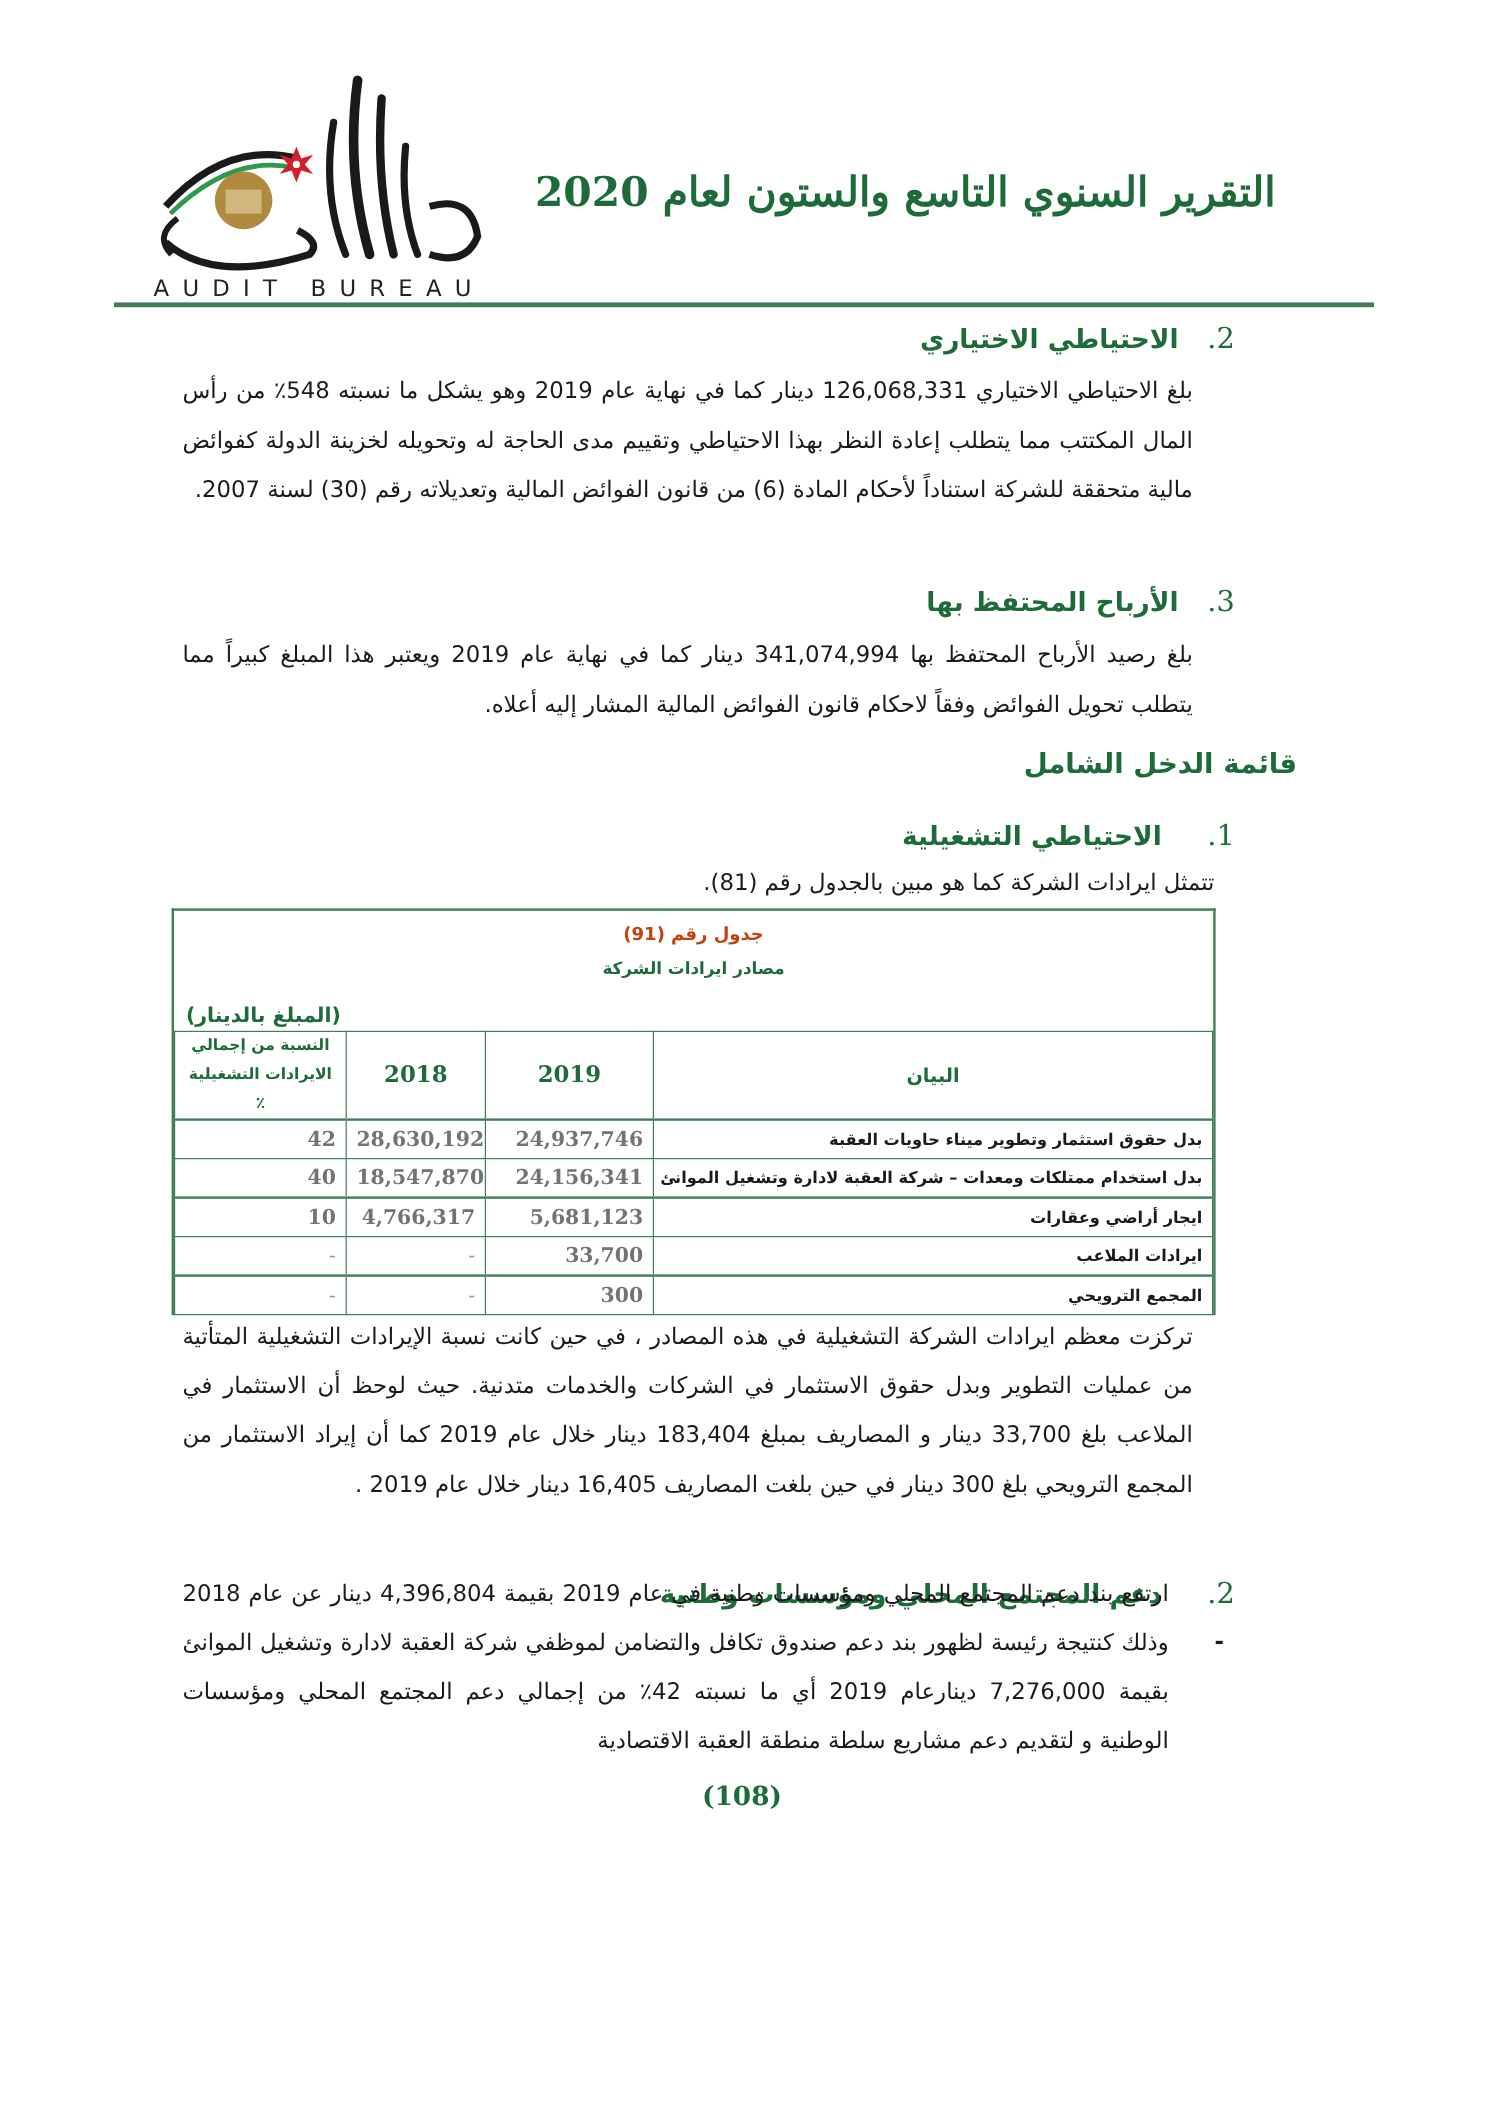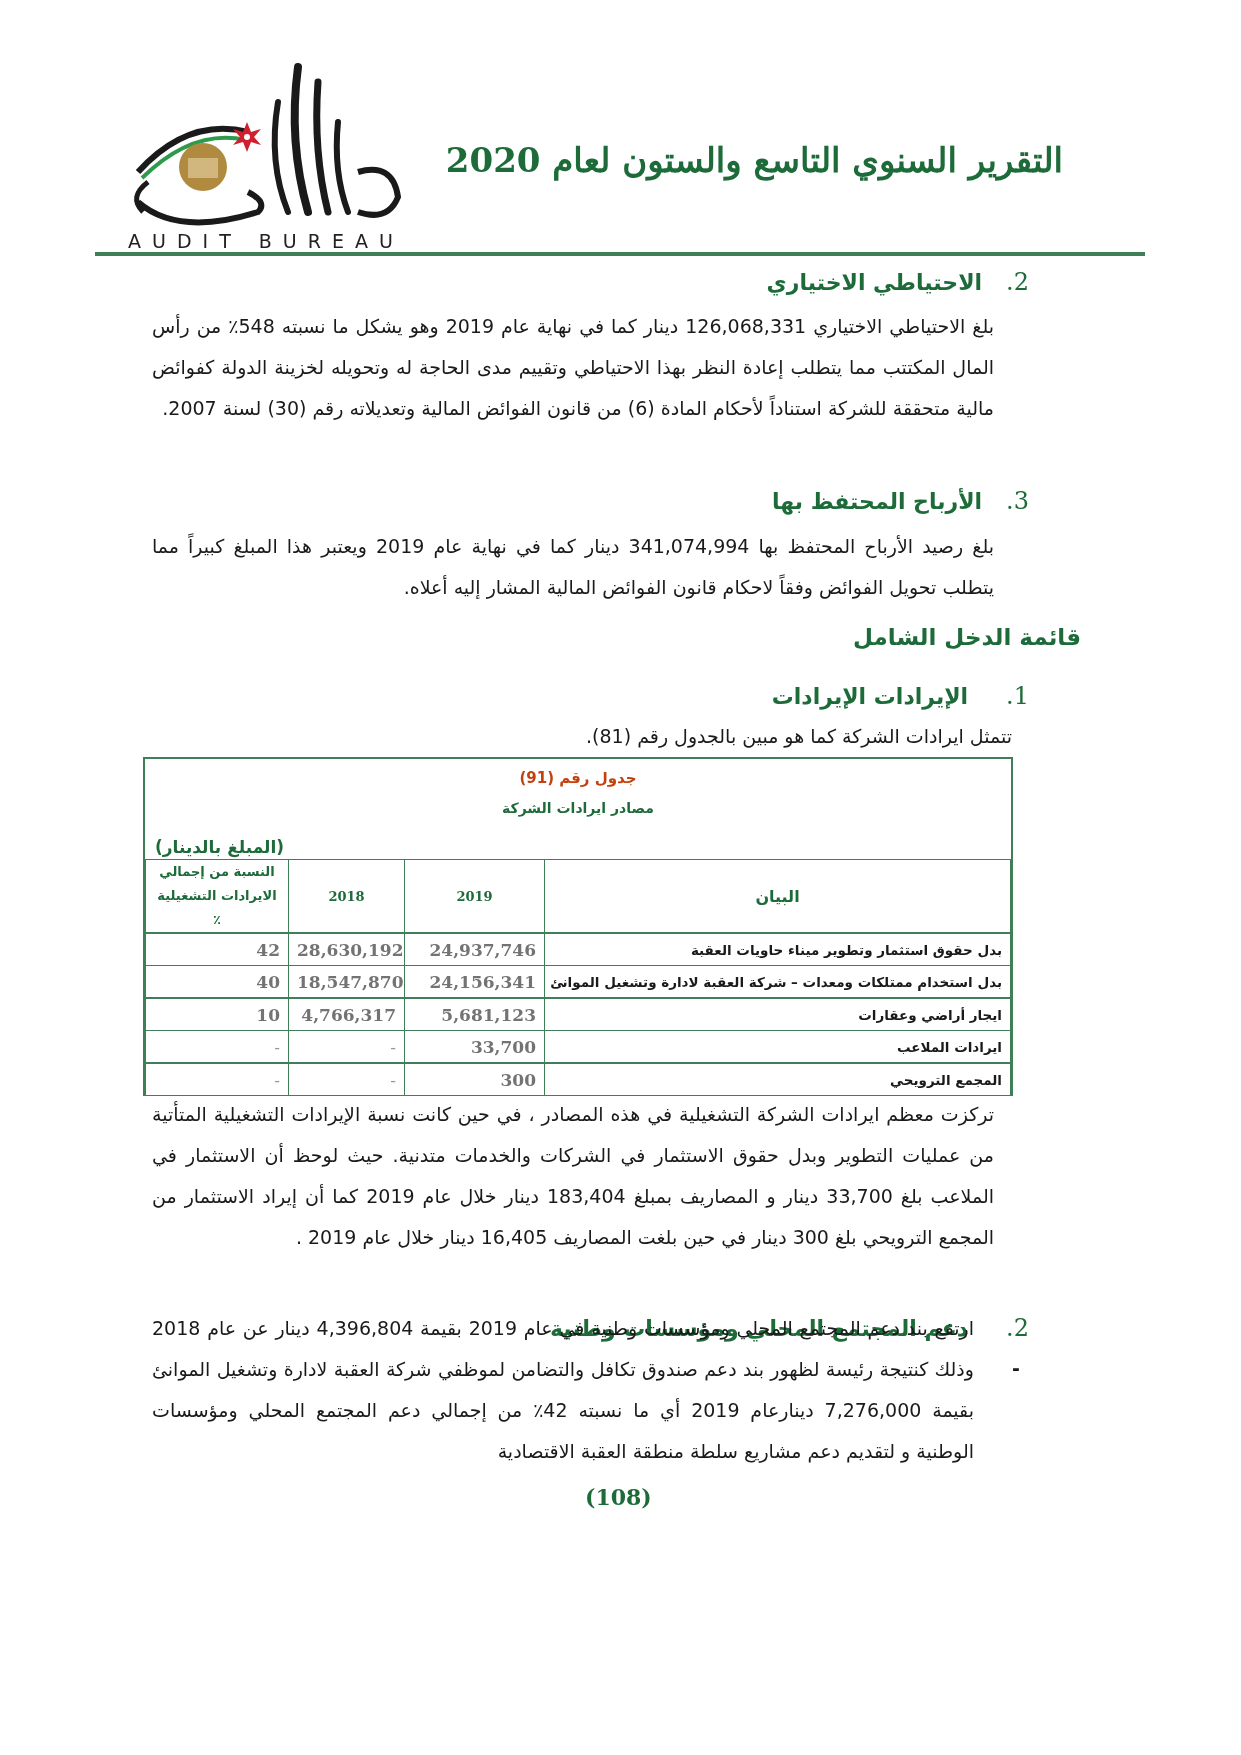--- a/index.html
+++ b/index.html
@@ -48,21 +48,21 @@
     border: 2px solid #3f7f57; border-bottom: none;
   }
   .tbl-caption { height: 100px; position: relative; }
   .tbl-cap1 { position: absolute; left: 0; right: 0; top: 10px; text-align: center; font-weight: bold; font-size: 15px; color: #c2410c; direction: rtl; }
   .tbl-cap2 { position: absolute; left: 0; right: 0; top: 41px; text-align: center; font-weight: bold; font-size: 14px; color: #1e6b3a; direction: rtl; }
   .tbl-unit { position: absolute; left: 10px; top: 78px; font-weight: bold; font-size: 17px; color: #1e6b3a; direction: rtl; }
   table { width: 100%; border-collapse: collapse; table-layout: fixed; }
   th, td { border: 1.5px solid #3f7f57; padding: 0 8px; font-size: 16px; }
   th { height: 62px; font-weight: bold; color: #1e6b3a; text-align: center; }
   th.pct { font-size: 13px; line-height: 24px; direction: rtl; }
-  th.year { font-family: "DejaVu Serif", serif; font-size: 13px; }
+  th.year { font-family: "DejaVu Serif", serif; font-size: 19px; }
   td { height: 31px; font-family: "DejaVu Serif", serif; font-weight: bold; font-size: 17px; color: #737373; text-align: right; }
   td.desc { font-family: "DejaVu Sans", sans-serif; font-size: 13.5px; color: #1a1a1a; direction: rtl; white-space: nowrap; }
   td.dash { color: #999; font-weight: normal; }
   tr.thick td { border-top: 2.5px solid #3f7f57; }
 
   .page-num {
     position: absolute; left: 585px; top: 1484px; font-family: "DejaVu Serif", serif;
     font-weight: bold; font-size: 22px; color: #1e6b3a;
   }
 </style>
@@ -104,21 +104,21 @@
 <div class="heading" style="top:487px;">
   <span class="num">3.</span><span>الأرباح المحتفظ بها</span>
 </div>
 <div class="para" style="top:526px;">
   <p>بلغ رصيد الأرباح المحتفظ بها 341,074,994 دينار كما في نهاية عام 2019 ويعتبر هذا المبلغ كبيراً مما يتطلب تحويل الفوائض وفقاً لاحكام قانون الفوائض المالية المشار إليه أعلاه.</p>
 </div>
 
 <div class="section-title" style="top:624px;">قائمة الدخل الشامل</div>
 
 <div class="heading" style="top:682px;">
-  <span class="num" style="margin-left:38px;">1.</span><span>الإيرادات الإيرادات</span>
+  <span class="num" style="margin-left:38px;">1.</span><span>الاحتياطي التشغيلية</span>
 </div>
 <div class="para" style="top:716px; left:500px; width:512px;">
   <p>تتمثل ايرادات الشركة كما هو مبين بالجدول رقم (81).</p>
 </div>
 
 <div class="tbl-wrap">
   <div class="tbl-caption">
     <div class="tbl-cap1">جدول رقم (91)</div>
     <div class="tbl-cap2">مصادر ايرادات الشركة</div>
     <div class="tbl-unit">(المبلغ بالدينار)</div>

